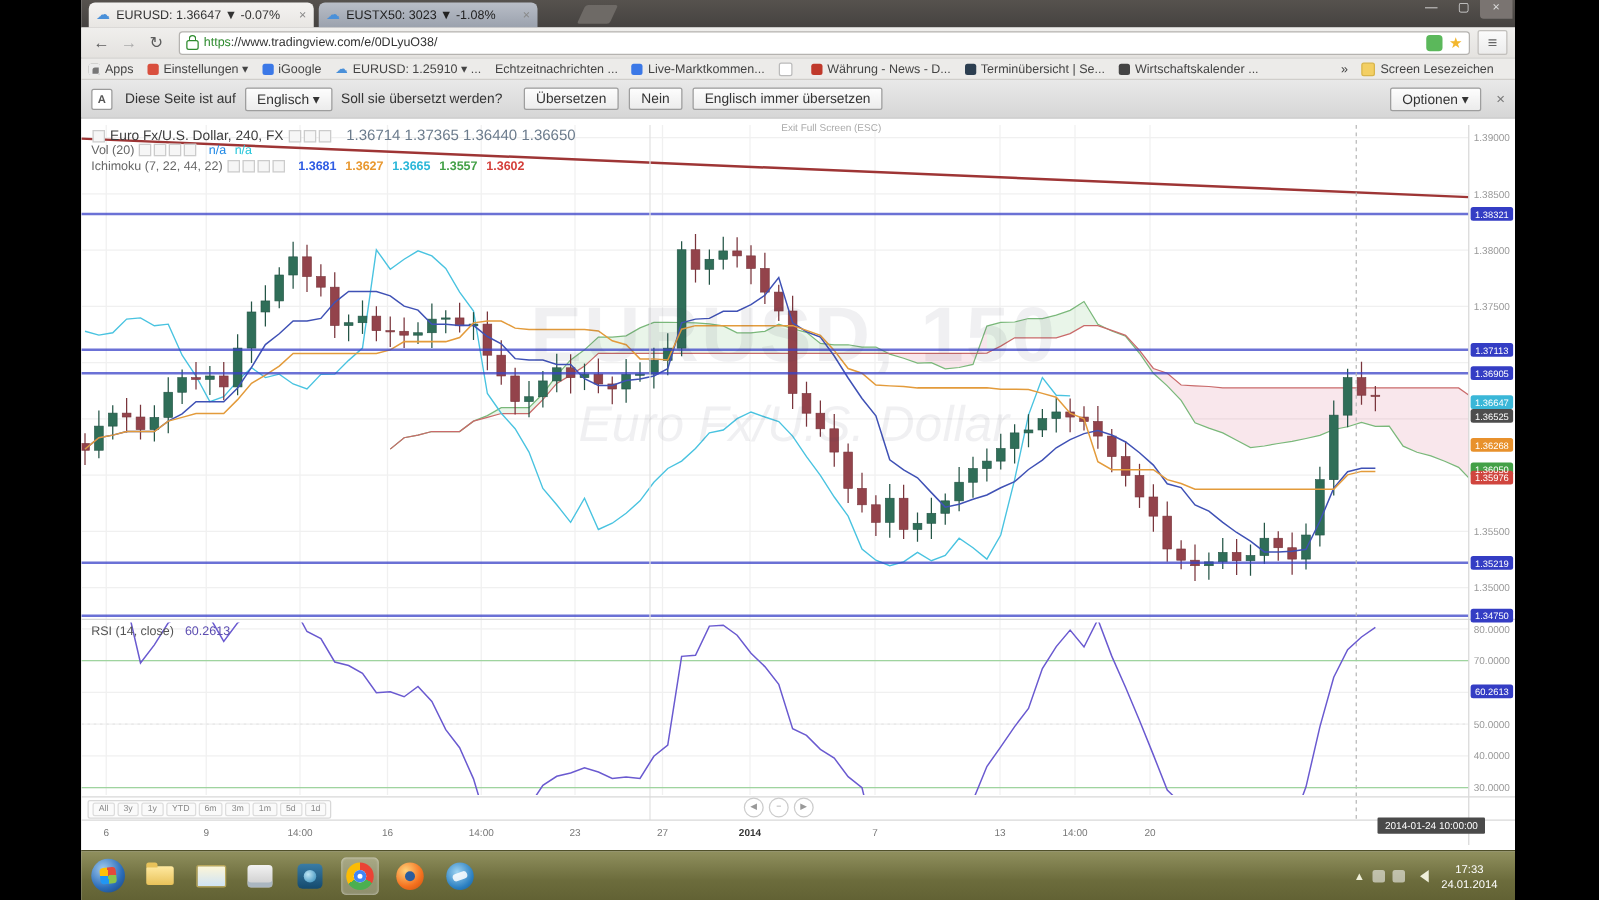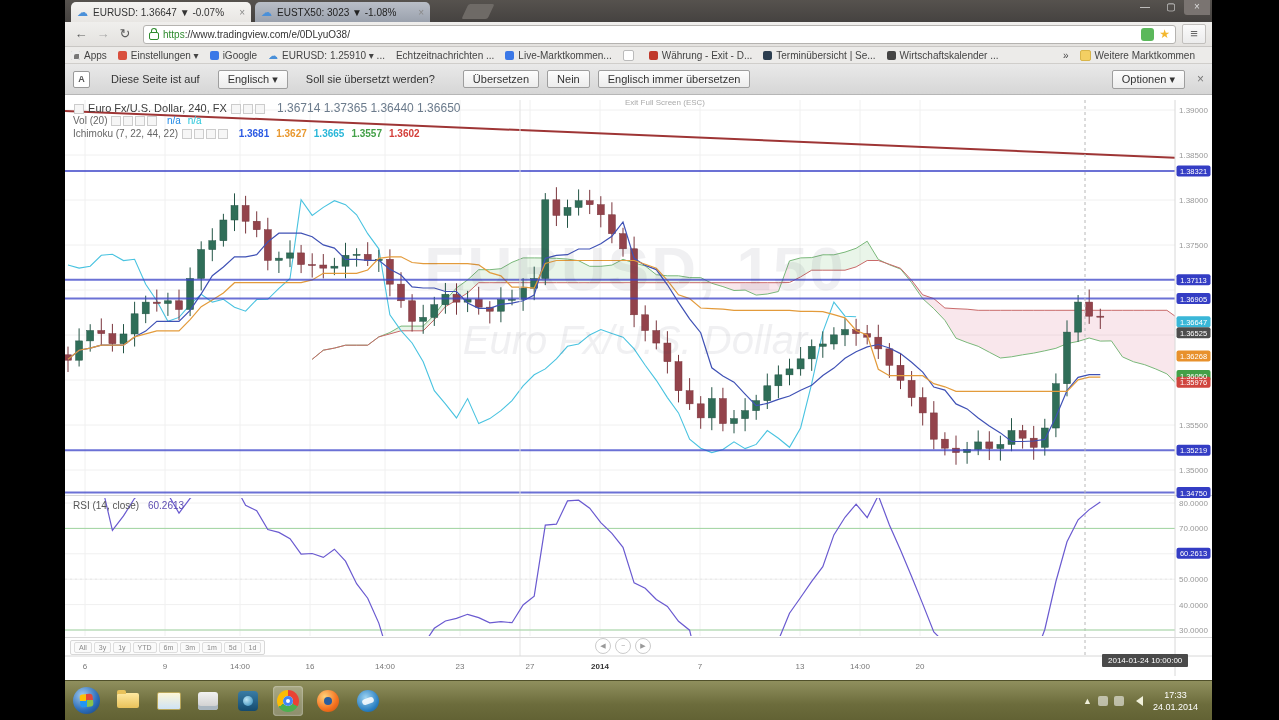--- a/index.html
+++ b/index.html
@@ -44,21 +44,21 @@
   .bm .ic.doc{background:#fff;border:1px solid #bbb;}
   .bm .ic.folder{background:#f3cf63;border:1px solid #d8b54a;}
   .bmspacer{flex:1;}
   
   .infobar{position:absolute;left:0;top:64px;width:100%;height:31px;background:linear-gradient(#e9e9e9,#d6d6d6);
     border-bottom:1px solid #b6b6b6;display:flex;align-items:center;font-size:11px;color:#333;padding:0 8px;box-sizing:border-box;}
   .tricon{width:15px;height:15px;border:1px solid #9a9a9a;background:#fff;border-radius:2px;margin-right:7px;
     font-size:9px;color:#555;text-align:center;line-height:14px;font-weight:bold;}
   .ibtn{background:linear-gradient(#fdfdfd,#ececec);border:1px solid #9e9e9e;border-radius:2px;
     padding:2px 9px;margin:0 4px;font-size:11px;color:#333;white-space:nowrap;}
-  .ibtxt{margin:0 14px;white-space:nowrap;}
+  .ibtxt{margin:0 3px;white-space:nowrap;}
   .ibspacer{flex:1;}
   .ibclose{color:#777;font-size:12px;margin-left:8px;}
   
   .page{position:absolute;left:0;top:95px;width:1147px;height:585px;background:#fff;overflow:hidden;}
   .page svg{position:absolute;left:0;top:0;}
   svg text{font-family:"Liberation Sans",sans-serif;}
   .hdr{position:absolute;left:8px;font-size:11px;color:#3c3c3c;white-space:nowrap;z-index:4;}
   .hdr .sq{display:inline-block;width:8px;height:8px;border:1px solid #ccc;background:#f6f6f6;margin:0 1px;vertical-align:middle;}
   .hdr .ohlc{color:#6b7b8c;margin-left:8px;font-size:12px;}
   .hdr .vala{color:#1e88e5;margin-left:6px;}
@@ -172,37 +172,37 @@
       <span class="bm">
         <span class="ic " style="background: rgb(59, 120, 231);"></span>
         <span>Live-Marktkommen...</span>
       </span>
       <span class="bm">
         <span class="ic doc"></span>
         <span></span>
       </span>
       <span class="bm">
         <span class="ic " style="background: rgb(192, 57, 43);"></span>
-        <span>Währung - Exit - D...</span>
+        <span>Währung - News - D...</span>
       </span>
       <span class="bm">
         <span class="ic " style="background: rgb(44, 62, 80);"></span>
         <span>Terminübersicht | Se...</span>
       </span>
       <span class="bm">
         <span class="ic " style="background: rgb(68, 68, 68);"></span>
         <span>Wirtschaftskalender ...</span>
       </span>
       <span class="bmspacer"></span>
       <span class="bm">
         <span>»</span>
       </span>
       <span class="bm">
         <span class="ic folder"></span>
-        <span>Weitere Marktkommen</span>
+        <span>Screen Lesezeichen</span>
       </span>
     </div>
 
   <div class="infobar">
     <span class="tricon">A</span>
     <span class="ibtxt">Diese Seite ist auf</span>
     <span class="ibtn">Englisch ▾</span>
     <span class="ibtxt">Soll sie übersetzt werden?</span>
     <span class="ibtn" style="margin-left:14px;">Übersetzen</span>
     <span class="ibtn">Nein</span>

